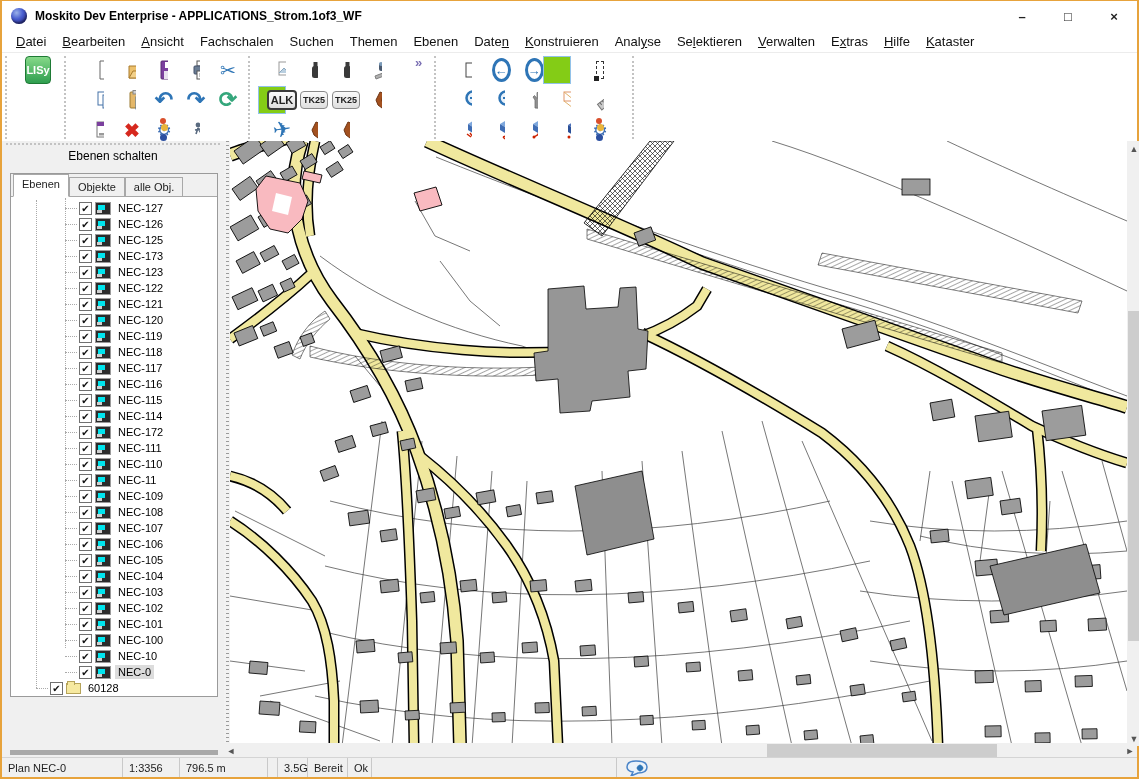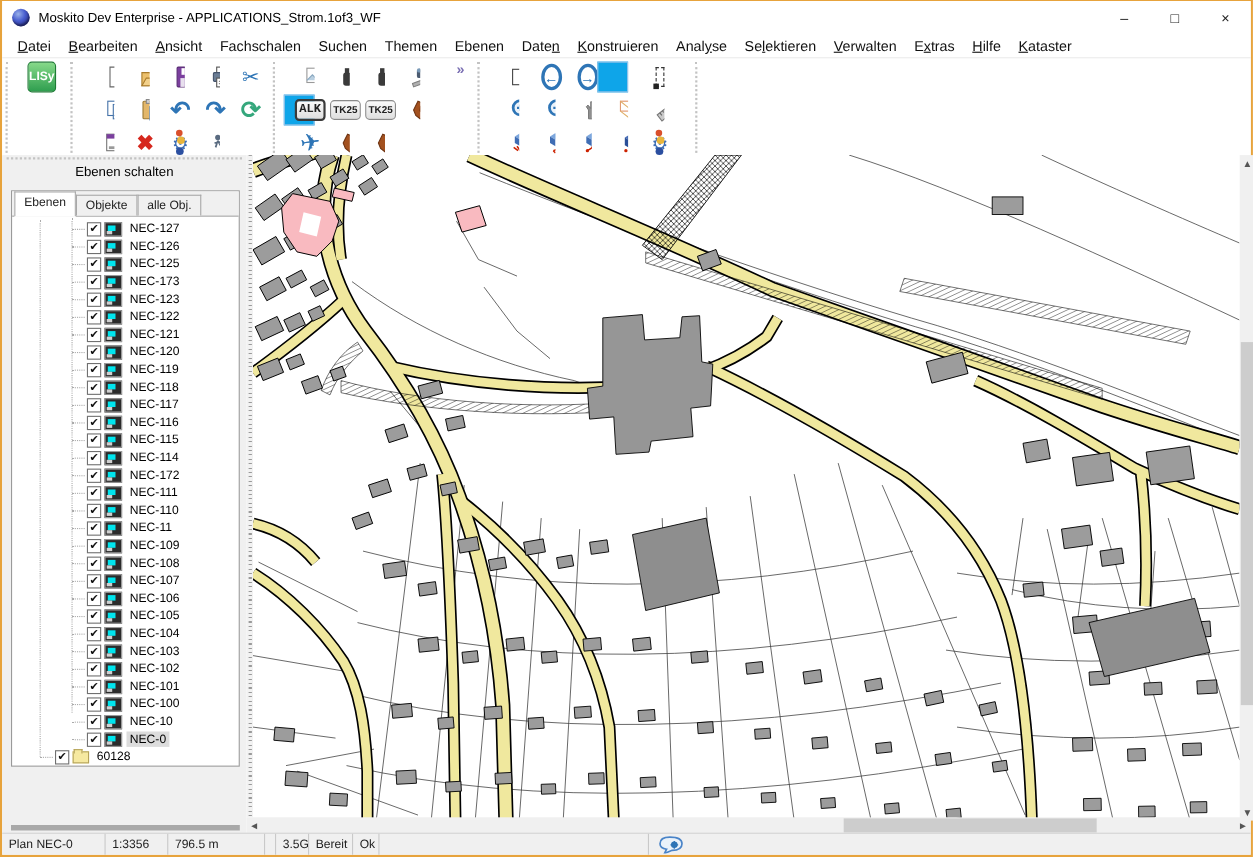--- a/index.html
+++ b/index.html
@@ -1,33 +1,33 @@
 <!DOCTYPE html>
 <html><head>
 <meta charset="utf-8">
 <style>
   html,body{margin:0;padding:0;}
   body{width:1139px;height:779px;position:relative;font-family:"Liberation Sans",sans-serif;background:#fff;overflow:hidden;}
   #win{position:absolute;inset:0;border:2px solid #E7A33C;border-top:1px solid #E7A33C;box-sizing:border-box;background:#fff;}
   
-  #titlebar{position:absolute;left:0;top:0;right:0;height:30px;background:#fff;display:flex;align-items:center;}
+  #titlebar{position:absolute;left:0;top:0;right:0;height:30px;background:#fff;display:flex;align-items:center;font-weight:bold;}
   #appicon{width:16px;height:16px;border-radius:50%;margin:0 8px 0 9px;
     background:radial-gradient(circle at 35% 30%, #9ab1e8 0%, #4a5fd0 40%, #2a2f8f 80%);box-shadow:inset -1px -2px 2px rgba(0,0,0,.4);}
   #apptitle{font-size:12px;color:#000;}
   #wincontrols{margin-left:auto;display:flex;height:30px;}
   .wbtn{width:46px;height:30px;display:flex;align-items:center;justify-content:center;font-size:13px;color:#222;}
   
   #menubar{position:absolute;left:0;top:30px;right:0;height:21px;background:#fff;display:flex;align-items:center;padding-left:6px;font-size:13px;}
   .menu-item{padding:2px 8px;color:#111;white-space:nowrap;}
   .menu-item u{text-decoration:underline;}
   
   #toolbars{position:absolute;left:0;top:51px;right:0;height:89px;background:#fff;border-top:1px solid #ececec;}
   .grip{position:absolute;top:3px;bottom:3px;width:3px;border-left:2px dotted #c3c3c3;}
   .tbtn{position:absolute;width:28px;height:28px;display:flex;align-items:center;justify-content:center;box-sizing:border-box;padding-left:20px;}
-  .tbtn.sel{background:#0ea5e9;border:1px solid #92C2E9;font-family:Liberation Mono, monospace;}
+  .tbtn.sel{background:#84cc16;border:1px solid #92C2E9;}
   .glyph{font-size:19px;line-height:1;}
   .chev{position:absolute;color:#7a6fb3;font-size:13px;font-weight:bold;}
   .mapbtn{border:1px solid #8a8a8a;border-radius:4px;background:linear-gradient(#fbfbfb,#dedede);font-size:9px;color:#222;padding:3px 2px;font-weight:bold;}
   .mapbtn.big{border:2px solid #3a3a3a;font-size:11px;padding:2px 2px;}
   
   #panel{position:absolute;left:0;top:140px;width:222px;bottom:19px;background:#f0f0f0;}
   #panel-grip{position:absolute;left:4px;right:4px;top:2px;border-top:2px dotted #c3c3c3;}
   #panel-title{position:absolute;left:0;right:0;top:8px;text-align:center;font-size:12px;color:#000;}
   #listbox{position:absolute;left:8px;top:32px;width:208px;height:524px;background:#fff;border:1px solid #9a9a9a;box-sizing:border-box;}
   #tabs{position:absolute;left:0;right:0;top:0;height:22px;background:#f0f0f0;border-bottom:1px solid #a8a8a8;display:flex;align-items:flex-end;padding-left:2px;}
@@ -859,21 +859,21 @@
     <div id="vthumb"></div>
     <div class="sarrow" style="bottom:0">▼</div>
   </div>
   <div id="hscroll">
     <div class="sarrow" style="left:0">◄</div>
     <div id="hthumb"></div>
     <div class="sarrow" style="right:0">►</div>
   </div>
 
   <div id="statusbar">
-    <div class="seg" style="width:94px">Plan NEC-0</div>
+    <div class="seg" style="width:121px">Plan NEC-0</div>
     <div class="seg" style="width:57px">1:3356</div>
     <div class="seg" style="width:88px">796.5 m</div>
     <div class="seg" style="width:10px"></div>
     <div class="seg" style="width:30px">3.5G</div>
     <div class="seg" style="width:40px">Bereit</div>
     <div class="seg" style="width:24px">Ok</div>
     <div class="seg" style="width:245px"></div>
     <div class="seg" style="width:39px;border-right:none;justify-content:center;padding-left:0">
       <svg width="24" height="17">
           <path d="M2 8 q0 -6 9 -6 q11 0 11 6 q0 6 -9 6 l-7 3 2 -4 q-6 -1 -6 -5" fill="#eaf2fa" stroke="#4a84c8" stroke-width="1.5"></path>

